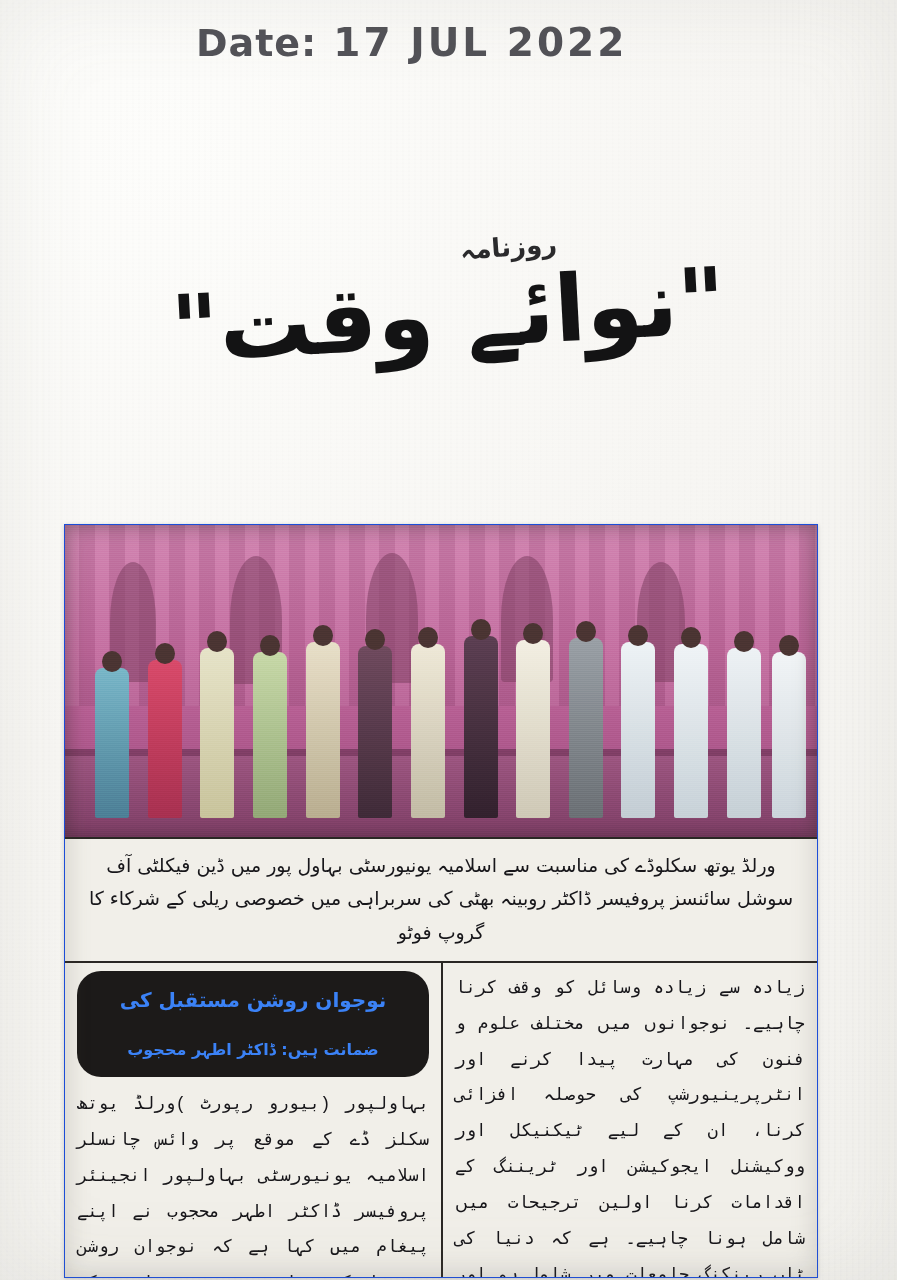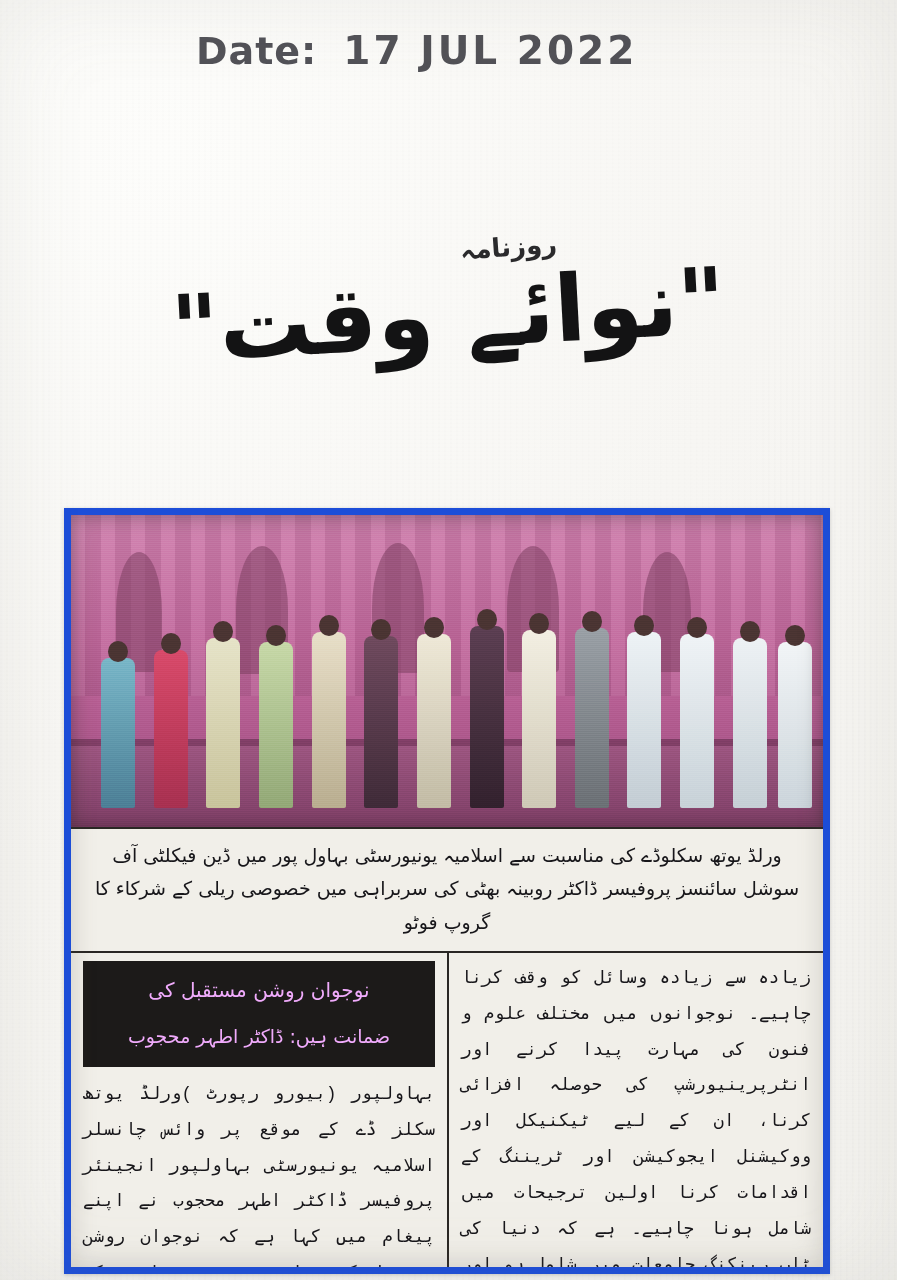--- a/index.html
+++ b/index.html
@@ -30,24 +30,24 @@
     position: absolute;
     inset: 0;
     pointer-events: none;
     box-shadow: inset 0 0 90px rgba(120,115,105,0.10);
   }
 
   
   .date-stamp {
     position: absolute;
     left: 196px;
-    top: 28px;
+    top: 20px;
     display: flex;
     align-items: baseline;
-    gap: 26px;
+    gap: 16px;
     color: #3b3b42;
     opacity: .88;
     filter: blur(0.25px);
   }
   .date-stamp .lbl {
     font-family: "DejaVu Sans", sans-serif;
     font-weight: 700;
     font-size: 38px;
     letter-spacing: 1px;
   }
@@ -84,25 +84,25 @@
     line-height: 1.05;
     color: #131314;
     transform: rotate(-3deg);
     letter-spacing: -2px;
   }
 
   
   .clipping {
     position: absolute;
     left: 64px;
-    top: 508px;
+    top: 524px;
     width: 752px;
     height: 752px;
     background: #f1efe9;
-    border: 7px solid #1d4ed8;
+    border: 1px solid #1d4ed8;
     box-shadow: 0 1px 4px rgba(0,0,0,.18);
     overflow: hidden;
   }
 
   
   .photo {
     position: relative;
     width: 100%;
     height: 312px;
     background: linear-gradient(#c86fa4, #b9588f);
@@ -209,31 +209,32 @@
     text-align: justify;
     text-align-last: right;
     font-family: Liberation Mono, monospace;
     font-size: 17.5px;
     line-height: 2.05;
     color: #17161a;
   }
 
   .headline-box {
     background: #1c1a19;
-    color: #f0abfc;
+    color: #3b82f6;
     direction: rtl;
     text-align: center;
     padding: 10px 8px 12px 8px;
     font-family: "DejaVu Sans", sans-serif;
     font-size: 20px;
     line-height: 1.95;
-    font-weight: 400;
+    font-weight: 700;
     letter-spacing: .5px;
-  }
-  .headline-box .hl2 { font-size: 19px; display: block; margin-top: 8px; }
+    border-radius: 24px;
+  }
+  .headline-box .hl2 { font-size: 16px; display: block; margin-top: 14px; }
 
   .col-left .lead {
     margin-top: 10px;
   }
   .edge-fade {
     position: absolute;
     inset: 0;
     pointer-events: none;
     box-shadow: inset 0 0 26px rgba(90,85,78,.22);
   }

